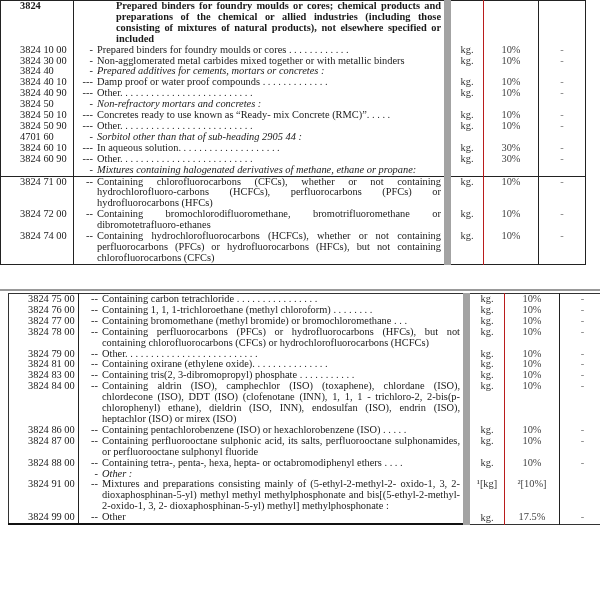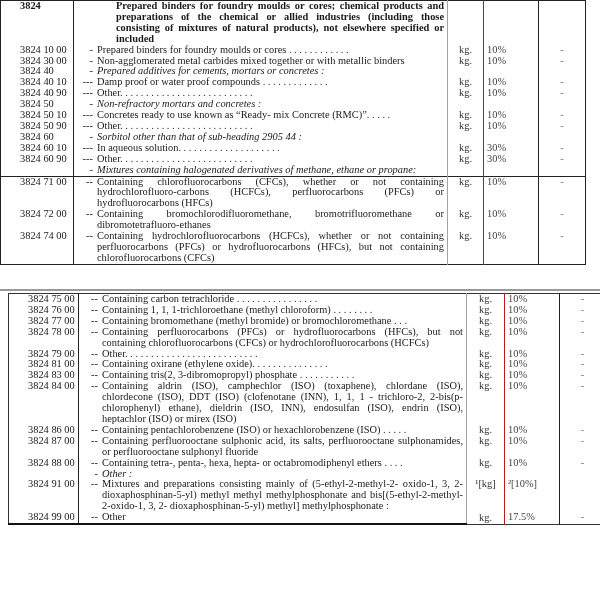--- a/index.html
+++ b/index.html
@@ -6,23 +6,23 @@
   body { width: 600px; height: 615px; overflow: hidden; position: relative;
          font-family: "Liberation Serif", "DejaVu Serif", serif; color: #1a1a1a; }
   .sheet { position: absolute; left: 0; background: #fff; }
   .sheet.top { top: 0; width: 586px; }
   .sheet.bottom { top: 293px; width: 597px; }
   table { border-collapse: collapse; width: 100%; table-layout: fixed; }
   td { vertical-align: top; padding: 0 3px; font-size: 10.4px; line-height: 10.9px; }
   .top table { border: 1px solid #222; }
   .bottom table { border: 1px solid #333; margin-left: 8px; }
   td.code { border-right: 1px solid #222; white-space: nowrap; padding-left: 19px; }
-  td.desc { border-right: 1px solid #a3a3a3; text-align: justify; }
+  td.desc { border-right: 7px solid #a3a3a3; text-align: justify; }
   td.unit { border-right: 1px solid #b91c1c; text-align: center; color: #333; }
-  td.rate { border-right: 1px solid #222; text-align: left; color: #444; }
+  td.rate { border-right: 1px solid #222; text-align: center; color: #444; }
   td.other { text-align: center; color: #777; }
   tr.heading td { font-weight: bold; }
   tr.group td.desc { font-style: italic; }
   tr.sep td { border-top: 1px solid #222; }
   tr.thickline td.code, tr.thickline td.desc { border-top: 2px solid #111; }
   .dash { display: inline-block; min-width: 16px; text-align: right; margin-right: 4px; }
   .hang { display: block; padding-left: 20px; text-indent: -20px; }
   .scan-line { position: absolute; left: 0; width: 600px; height: 2px; background: #999; }
 </style>
 </head>
@@ -111,21 +111,21 @@
         <tr>
     <td class="code">3824 50 90</td>
     <td class="desc">
             <span class="hang"><span class="dash">---</span><span class="txt">Other. . . . . . . . . . . . . . . . . . . . . . . . . .</span></span>
           </td>
     <td class="unit">kg.</td>
     <td class="rate">10%</td>
     <td class="other">-</td>
   </tr>
         <tr class="group">
-    <td class="code">3824 60</td>
+    <td class="code">4701 60</td>
     <td class="desc">
             <span class="hang"><span class="dash">-</span><span class="txt">Sorbitol other than that of sub-heading 2905 44 :</span></span>
           </td>
     <td class="unit"></td>
     <td class="rate"></td>
     <td class="other"></td>
   </tr>
         <tr>
     <td class="code">3824 60 10</td>
     <td class="desc">

